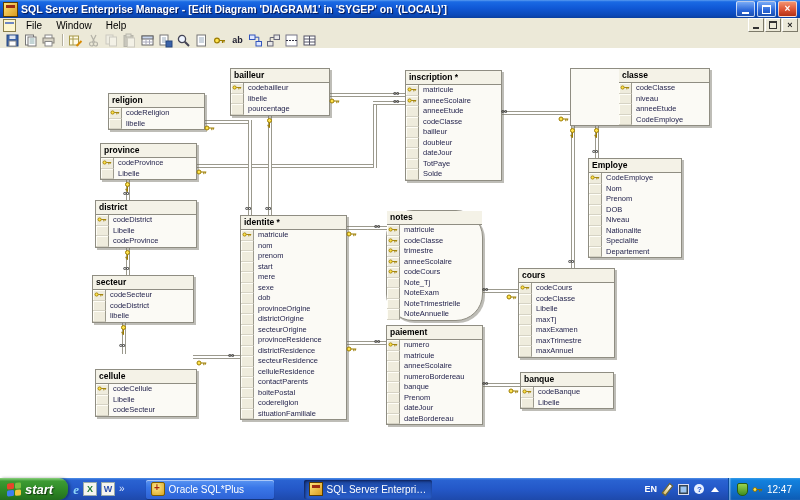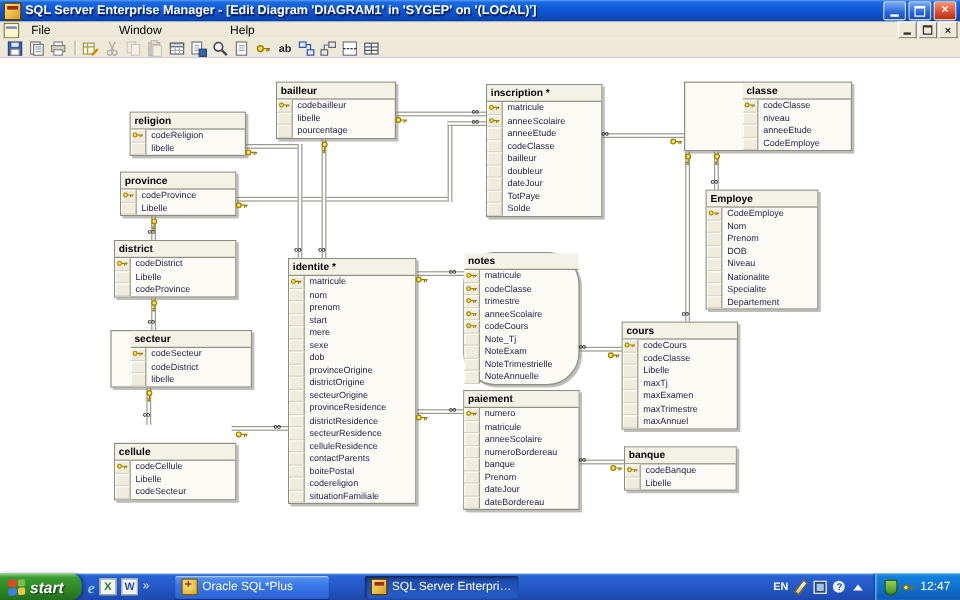--- a/index.html
+++ b/index.html
@@ -119,21 +119,21 @@
     <div class="tb-btn">
         <span class="gl-res"></span>
       </div>
     <div class="tb-btn close">
         <span class="gl-x">×</span>
       </div>
   </div>
 
   <div class="menubar">
     <div class="child-icon"></div>
-    <span style="display:flex;height:100%;gap:43px;">
+    <span style="display:flex;height:100%;">
         <span class="menu-item">File</span>
         <span class="menu-item">Window</span>
         <span class="menu-item">Help</span>
       </span>
     <div class="child-btns">
       <div class="cbtn">
           <span class="cgl-min"></span>
         </div>
       <div class="cbtn">
           <span class="cgl-res"></span>
@@ -303,21 +303,21 @@
         </div>
         <div class="trow">
           <span class="tcell"></span>
           <span class="fname">Libelle</span>
         </div>
         <div class="trow">
           <span class="tcell"></span>
           <span class="fname">codeProvince</span>
         </div>
       </div>
-      <div class="tbl" style="left: 92px; top: 227px; width: 100px; padding-left: 16px;">
+      <div class="tbl" style="left: 92px; top: 227px; width: 100px;">
         <div class="tbl-h">secteur</div>
         <div class="trow">
           <span class="tcell">
             <svg width="10" height="7" viewBox="0 0 10 7">
               <circle cx="2.6" cy="3.5" r="1.6" fill="#ffe34d" stroke="#a08000" stroke-width="0.9"></circle>
               <path d="M4.3 3.5 H9.2 M6.8 3.5 V5.4 M8.2 3.5 V4.9" stroke="#a08000" stroke-width="0.9" fill="none"></path>
             </svg>
           </span>
           <span class="fname">codeSecteur</span>
         </div>

